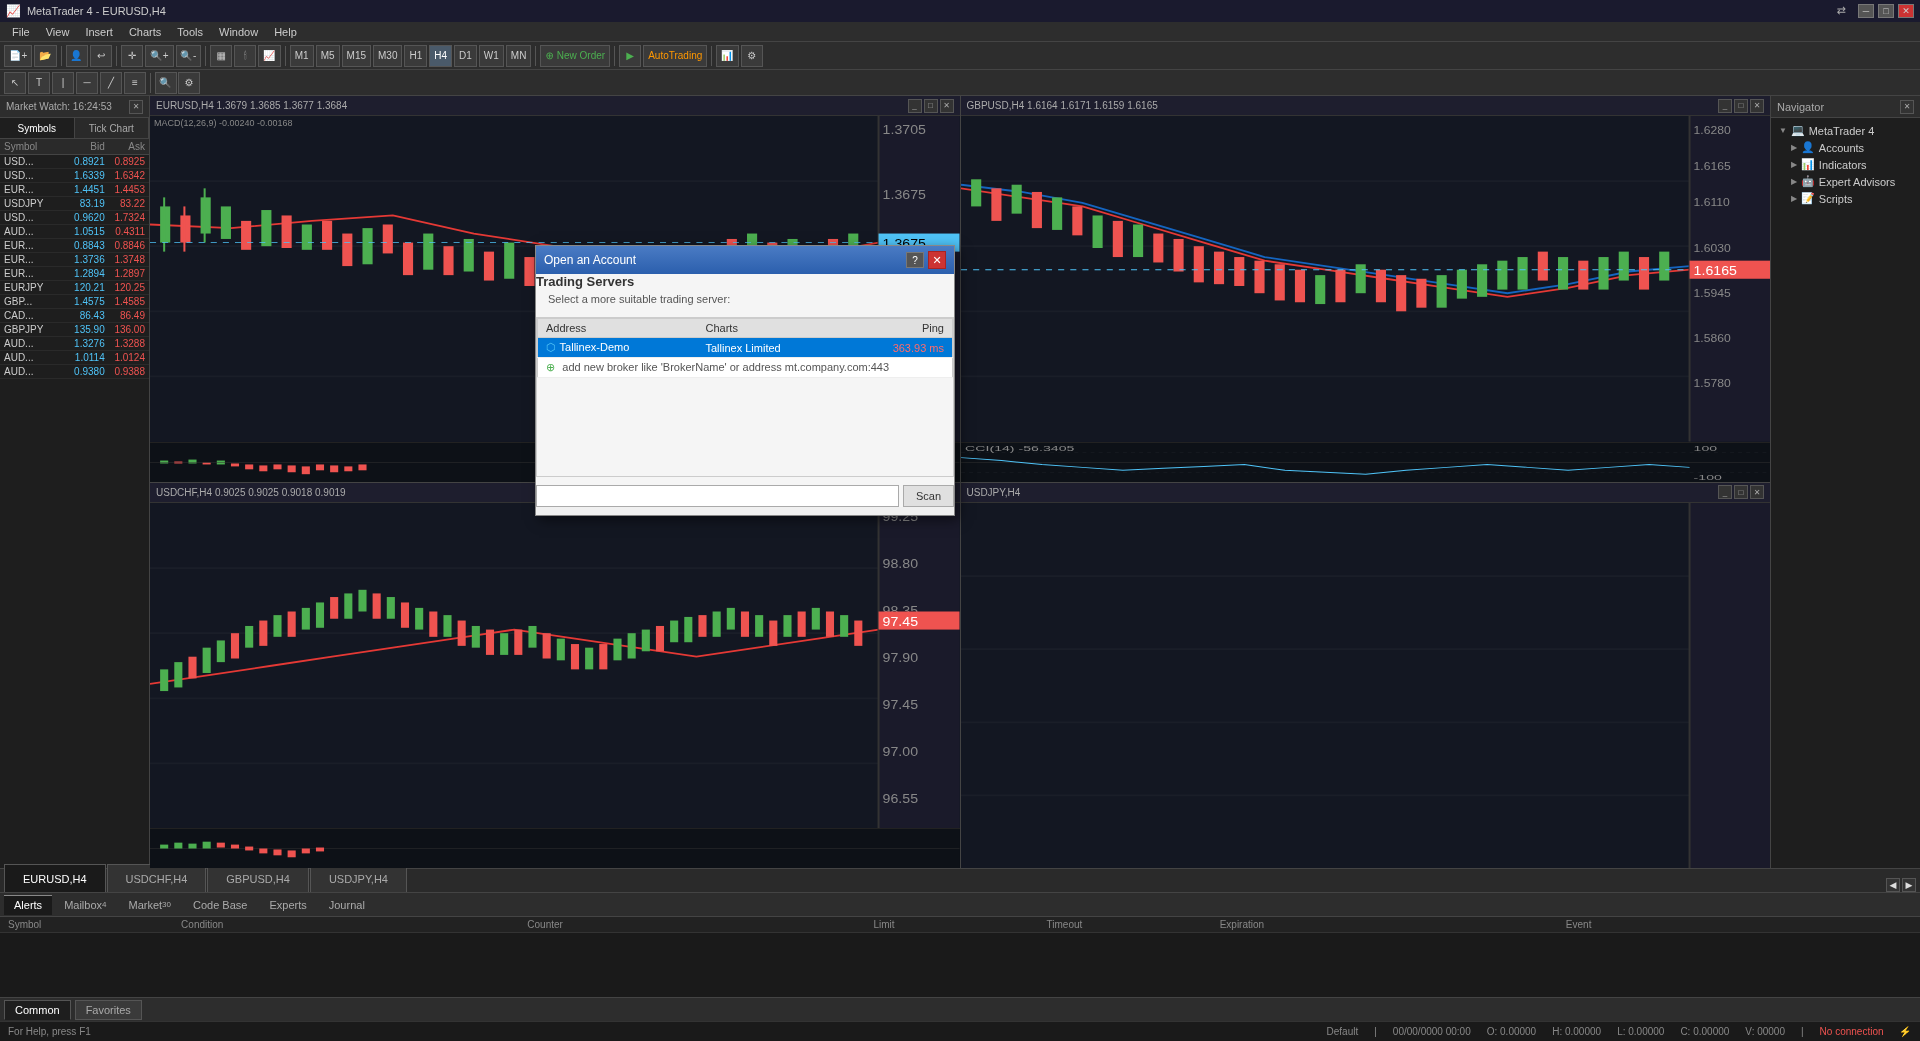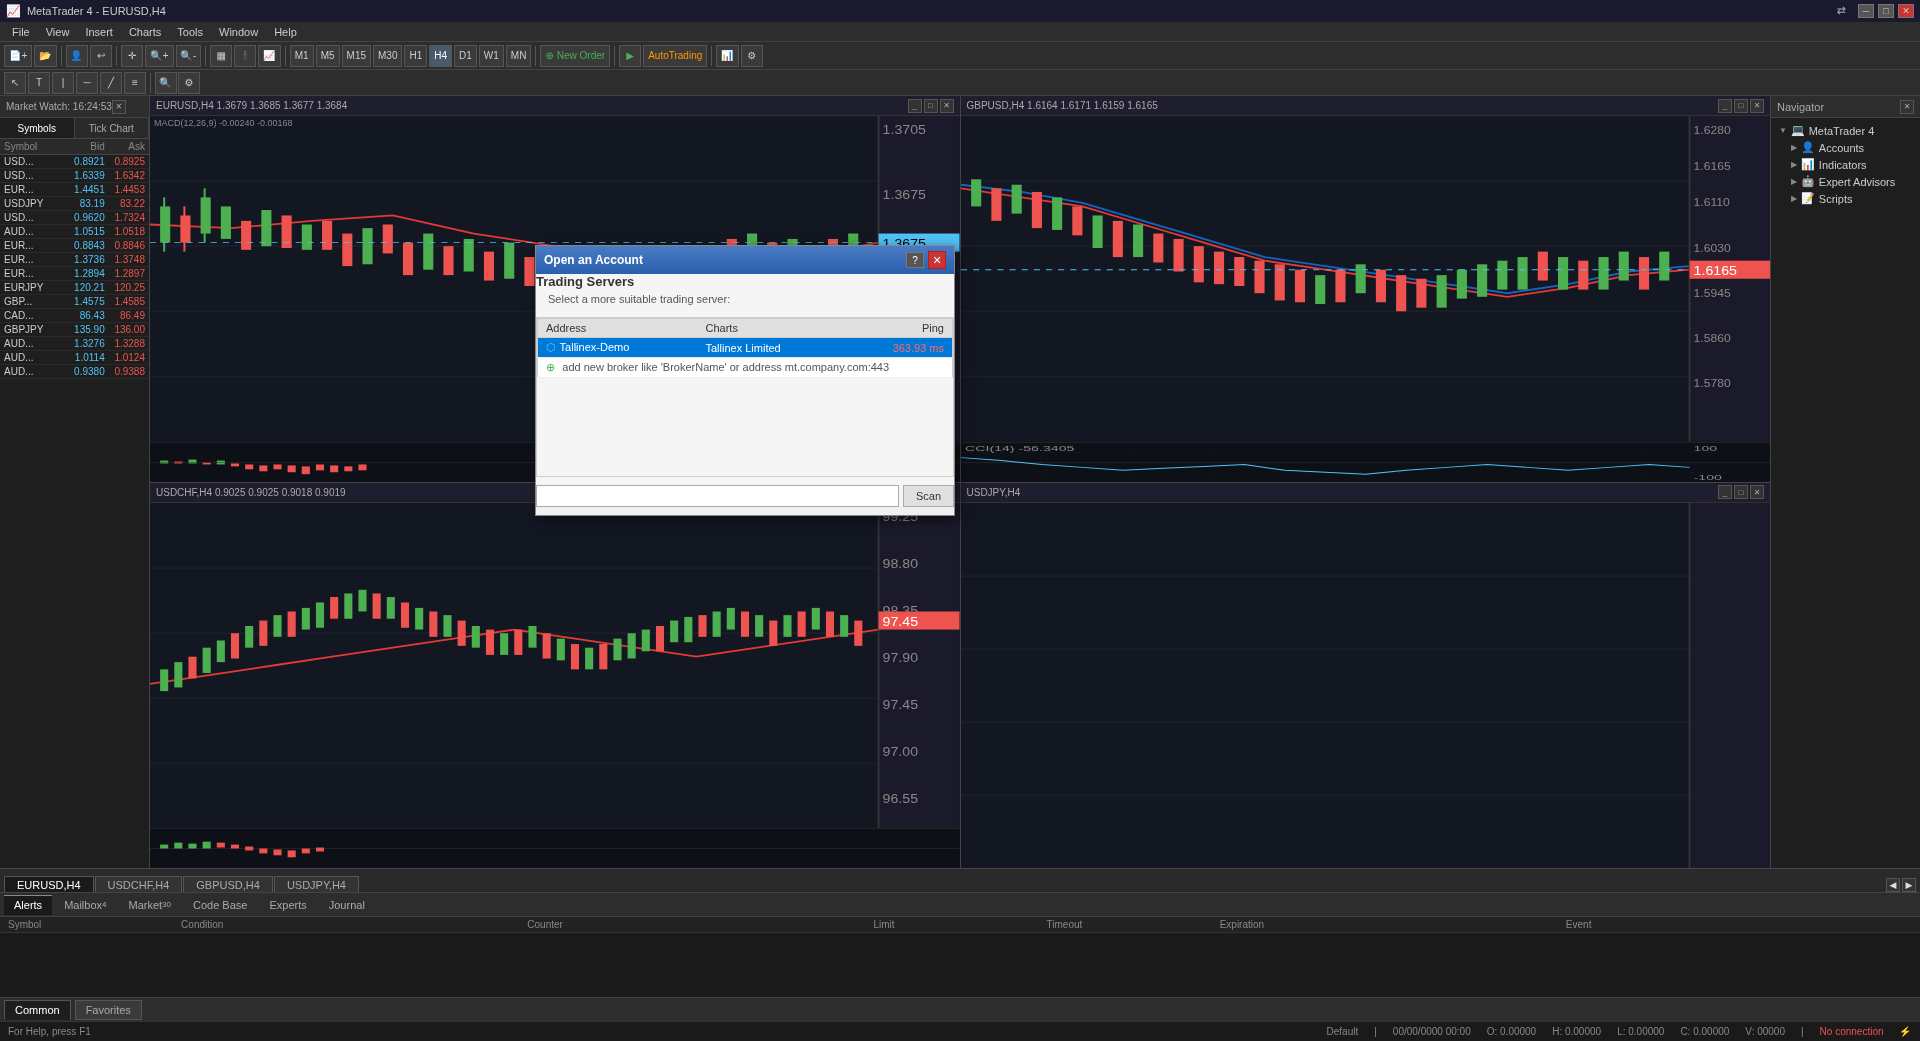--- a/index.html
+++ b/index.html
@@ -17,21 +17,21 @@
 
     
     #toolbar { height: 28px; background: #2d2d2d; display: flex; align-items: center; padding: 0 4px; border-bottom: 1px solid #444; gap: 2px; }
     .tb-btn { height: 22px; min-width: 22px; background: #3a3a3a; border: 1px solid #555; display: flex; align-items: center; justify-content: center; font-size: 10px; cursor: pointer; color: #ccc; padding: 0 4px; gap: 3px; }
     .tb-sep { width: 1px; height: 20px; background: #555; margin: 0 2px; }
     .tb-btn-green { color: #4caf50; }
     .tb-btn-orange { color: #ff9800; }
 
     
     #toolbar2 { height: 26px; background: #2d2d2d; display: flex; align-items: center; padding: 0 4px; border-bottom: 1px solid #444; gap: 2px; }
-    #mw-header { height: 22px; background: #2d2d2d; display: flex; align-items: center; padding: 0 6px; border-bottom: 1px solid #444; font-size: 11px; color: #aaa; }
+    #mw-header { height: 22px; background: #2d2d2d; display: flex; align-items: center; justify-content: space-between; padding: 0 6px; border-bottom: 1px solid #444; font-size: 11px; color: #aaa; }
     #mw-tabs { display: flex; border-bottom: 1px solid #444; }
     .mw-tab { flex: 1; height: 20px; display: flex; align-items: center; justify-content: center; font-size: 10px; cursor: pointer; color: #aaa; background: #2a2a2a; border-right: 1px solid #444; }
     .mw-tab.active { background: #1e1e1e; color: #fff; }
     #mw-col-headers { display: flex; padding: 2px 4px; border-bottom: 1px solid #444; background: #2a2a2a; }
     .mw-col { font-size: 10px; color: #888; }
     .mw-col-sym { flex: 1.5; }
     .mw-col-bid { flex: 1; text-align: right; }
     .mw-col-ask { flex: 1; text-align: right; }
     #mw-list { flex: 1; overflow-y: auto; }
     .mw-row { display: flex; padding: 1px 4px; border-bottom: 1px solid #2a2a2a; }
@@ -61,25 +61,25 @@
     #terminal-tabs { height: 24px; background: #2d2d2d; display: flex; align-items: center; padding: 0 4px; border-bottom: 1px solid #444; gap: 2px; }
     .term-tab { padding: 0 10px; height: 20px; display: flex; align-items: center; font-size: 11px; cursor: pointer; color: #aaa; }
     .term-tab.active { background: #1a1a1a; color: #fff; border-top: 1px solid #888; }
     #terminal-content { flex: 1; display: flex; flex-direction: column; }
     #term-headers { display: flex; padding: 2px 8px; border-bottom: 1px solid #333; background: #222; }
     .term-col { font-size: 10px; color: #888; }
 
     
     #status-bar { height: 20px; background: #1a1a1a; display: flex; align-items: center; padding: 0 8px; border-top: 1px solid #333; gap: 16px; font-size: 10px; color: #888; }
     #chart-tabs { height: 24px; background: #2a2a2a; display: flex; align-items: flex-end; padding: 0 4px; border-top: 1px solid #444; gap: 1px; }
-    .chart-tab { padding: 0 12px; height: 16px; display: flex; align-items: center; font-size: 11px; cursor: pointer; color: #aaa; background: #333; border: 1px solid #555; border-bottom: none; }
+    .chart-tab { padding: 0 18px; height: 28px; display: flex; align-items: center; font-size: 11px; cursor: pointer; color: #aaa; background: #333; border: 1px solid #555; border-bottom: none; }
     .chart-tab.active { background: #1a1a1a; color: #fff; }
     #dialog { position: absolute; top: 245px; left: 535px; width: 420px; background: #f0f0f0; border: 1px solid #888; box-shadow: 4px 4px 12px rgba(0,0,0,0.5); pointer-events: all; z-index: 200; font-family: 'Segoe UI', Tahoma, sans-serif; }
     #dialog-titlebar { height: 28px; background: linear-gradient(to bottom, #4a7bc4, #2b5fad); display: flex; align-items: center; justify-content: space-between; padding: 0 8px; }
-    #dialog-title { font-size: 12px; color: #fff; font-weight: bold; }
+    #dialog-title { font-size: 12px; color: #fff; font-weight: normal; }
     #dialog-close { width: 18px; height: 18px; background: #cc3333; border: 1px solid #aa2222; display: flex; align-items: center; justify-content: center; font-size: 11px; cursor: pointer; color: #fff; }
     #dialog-body { padding: 0; background: #f5f5f5; }
     #dialog-section-title { font-size: 13px; font-weight: bold; color: #333; margin-bottom: 4px; }
     #dialog-section-desc { font-size: 11px; color: #555; margin-bottom: 12px; padding-left: 12px; }
     #dialog-table { width: 100%; border-collapse: collapse; background: #fff; border: 1px solid #ccc; margin-bottom: 8px; }
     #dialog-table th { background: #e0e0e0; border-bottom: 1px solid #ccc; padding: 3px 8px; font-size: 11px; color: #333; text-align: left; font-weight: normal; }
     #dialog-table th:last-child { text-align: right; }
     #dialog-table td { padding: 3px 8px; font-size: 11px; border-bottom: 1px solid #eee; }
     .row-selected { background: #0078d7 !important; color: #fff !important; }
     .row-selected td { color: #fff; }
@@ -228,21 +228,21 @@
       <span class="mw-ask">83.22</span>
     </div>
           <div class="mw-row">
       <span class="mw-sym">USD...</span>
       <span class="mw-bid">0.9620</span>
       <span class="mw-ask">1.7324</span>
     </div>
           <div class="mw-row">
       <span class="mw-sym">AUD...</span>
       <span class="mw-bid">1.0515</span>
-      <span class="mw-ask">1.0518</span>
+      <span class="mw-ask">0.4311</span>
     </div>
           <div class="mw-row">
       <span class="mw-sym">EUR...</span>
       <span class="mw-bid">0.8843</span>
       <span class="mw-ask">0.8846</span>
     </div>
           <div class="mw-row">
       <span class="mw-sym">EUR...</span>
       <span class="mw-bid">1.3736</span>
       <span class="mw-ask">1.3748</span>

